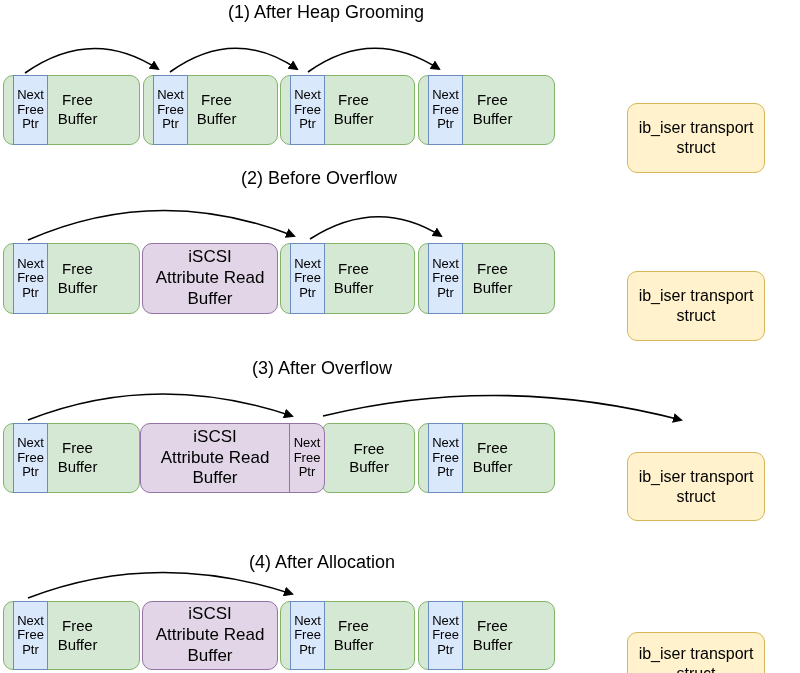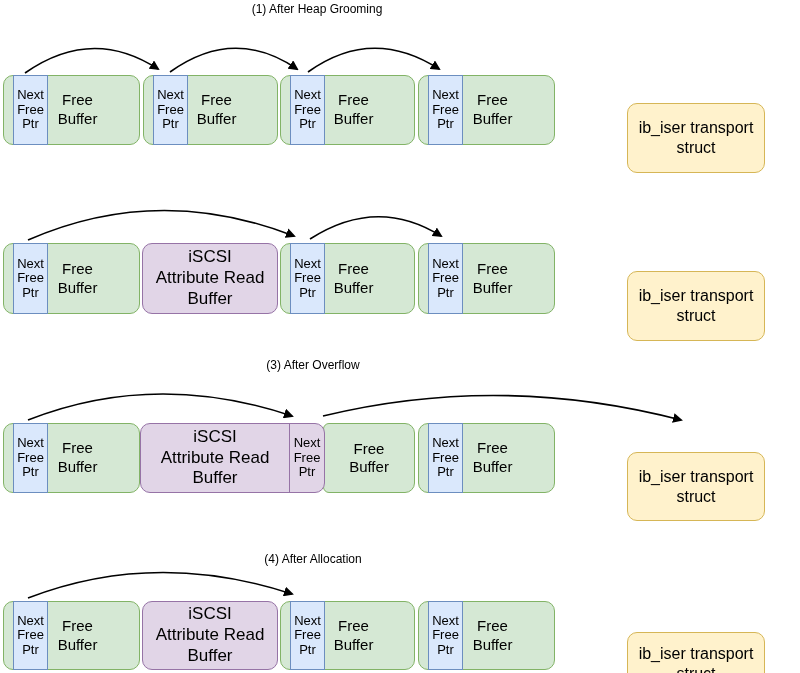--- a/index.html
+++ b/index.html
@@ -4,21 +4,21 @@
 <style>
   html,body{margin:0;padding:0;background:var(--background,#fff);}
   .canvas{
     position:relative;width:800px;height:673px;overflow:hidden;
     background:var(--background,#fff);
     font-family:"Liberation Sans","DejaVu Sans",sans-serif;
     color:var(--text,#000);
   }
   .title{
     position:absolute;transform:translateX(-50%);
-    font-size:12px;white-space:nowrap;color:var(--text,#000);
+    font-size:18px;white-space:nowrap;color:var(--text,#000);margin-left:9px;
   }
   .box{
     position:absolute;box-sizing:border-box;
     border:1px solid;border-radius:10px;
   }
   .green{background:var(--free_buffer_fill);border-color:var(--free_buffer_stroke);}
   .purple{background:var(--iscsi_fill);border-color:var(--iscsi_stroke);}
   .yellow{background:var(--transport_fill);border-color:var(--transport_stroke);}
   .red{background:var(--message_fill);border-color:var(--message_stroke);}
   .ptr{
@@ -55,20 +55,21 @@
   }
   .arrows path.arr{fill:none;stroke:var(--arrow,#000);stroke-width:1.6;}
   .arrows marker path{fill:var(--arrow,#000);stroke:none;}
 </style>
 </head>
 <body>
 
 <div class="canvas">
 
   <div class="title" style="left:317px;top:2px">(1) After Heap Grooming</div>
+  <div class="title" style="left:310px;top:168px">(2) Before Overflow</div>
   <div class="title" style="left:313px;top:358px">(3) After Overflow</div>
   <div class="title" style="left:313px;top:552px">(4) After Allocation</div>
 
   <div class="box green" style="left:3px;top:75px;width:137px;height:70px">
     <div class="ptr">Next
 Free
 Ptr</div>
     <div class="buf-label">Free
 Buffer</div>
   </div>

